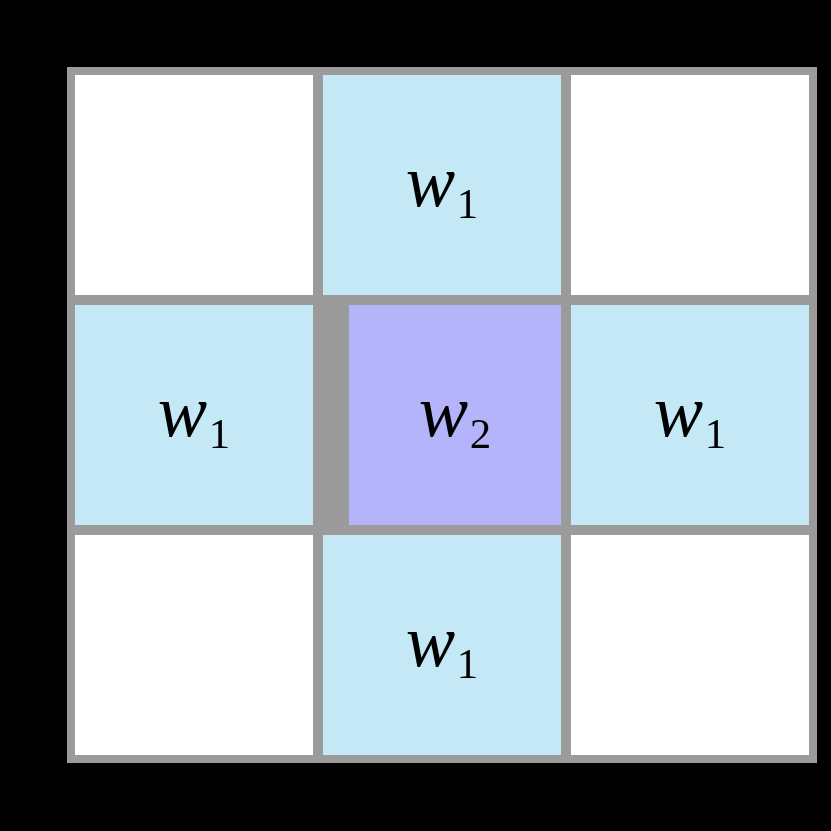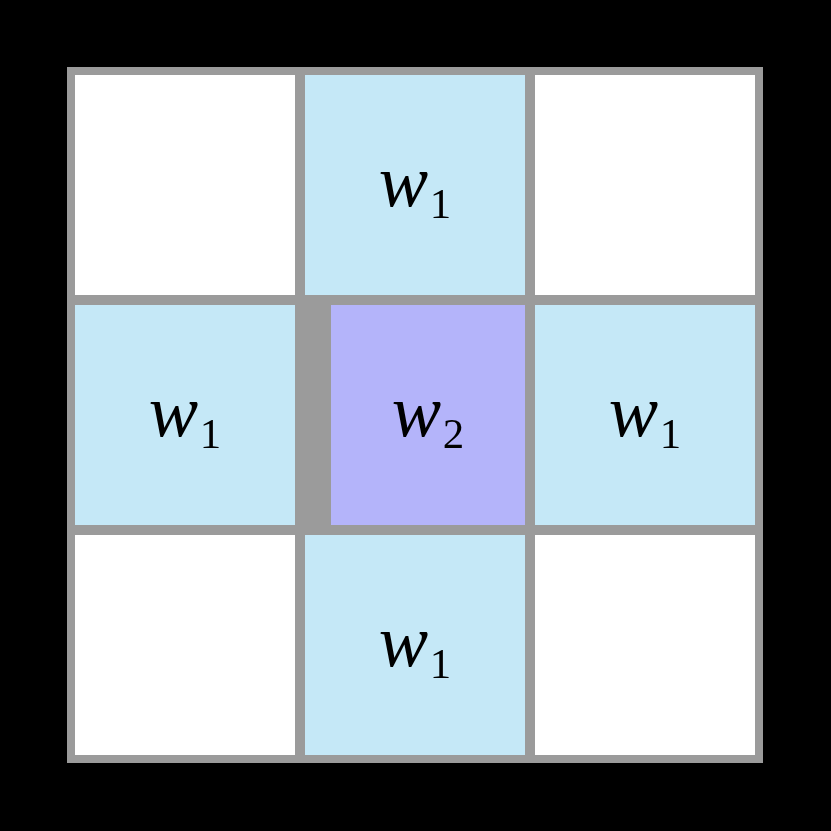--- a/index.html
+++ b/index.html
@@ -72,21 +72,21 @@
     vertical-align: -0.30em;
     margin-left: 1px;
     letter-spacing: 0;
   }
 </style>
 </head>
 <body style="background: rgb(0, 0, 0);">
 
 <div id="canvas" style="background: rgb(0, 0, 0);">
 
-  <div id="kernel-grid" style="background: rgb(155, 155, 155); gap: 10px; padding: 8px; width: 696px; height: 696px; left: 67px; top: 67px;">
+  <div id="kernel-grid" style="background: rgb(155, 155, 155); gap: 10px; padding: 8px; width: 750px; height: 696px; left: 67px; top: 67px;">
 
     <div class="cell empty" style="background: rgb(255, 255, 255);">
       <span class="math-label">
         <span class="var"></span><span class="sub"></span>
       </span>
     </div>
 
     <div class="cell blue" style="background: rgb(197, 232, 247);">
       <span class="math-label">
         <span class="var">w</span><span class="sub">1</span>

